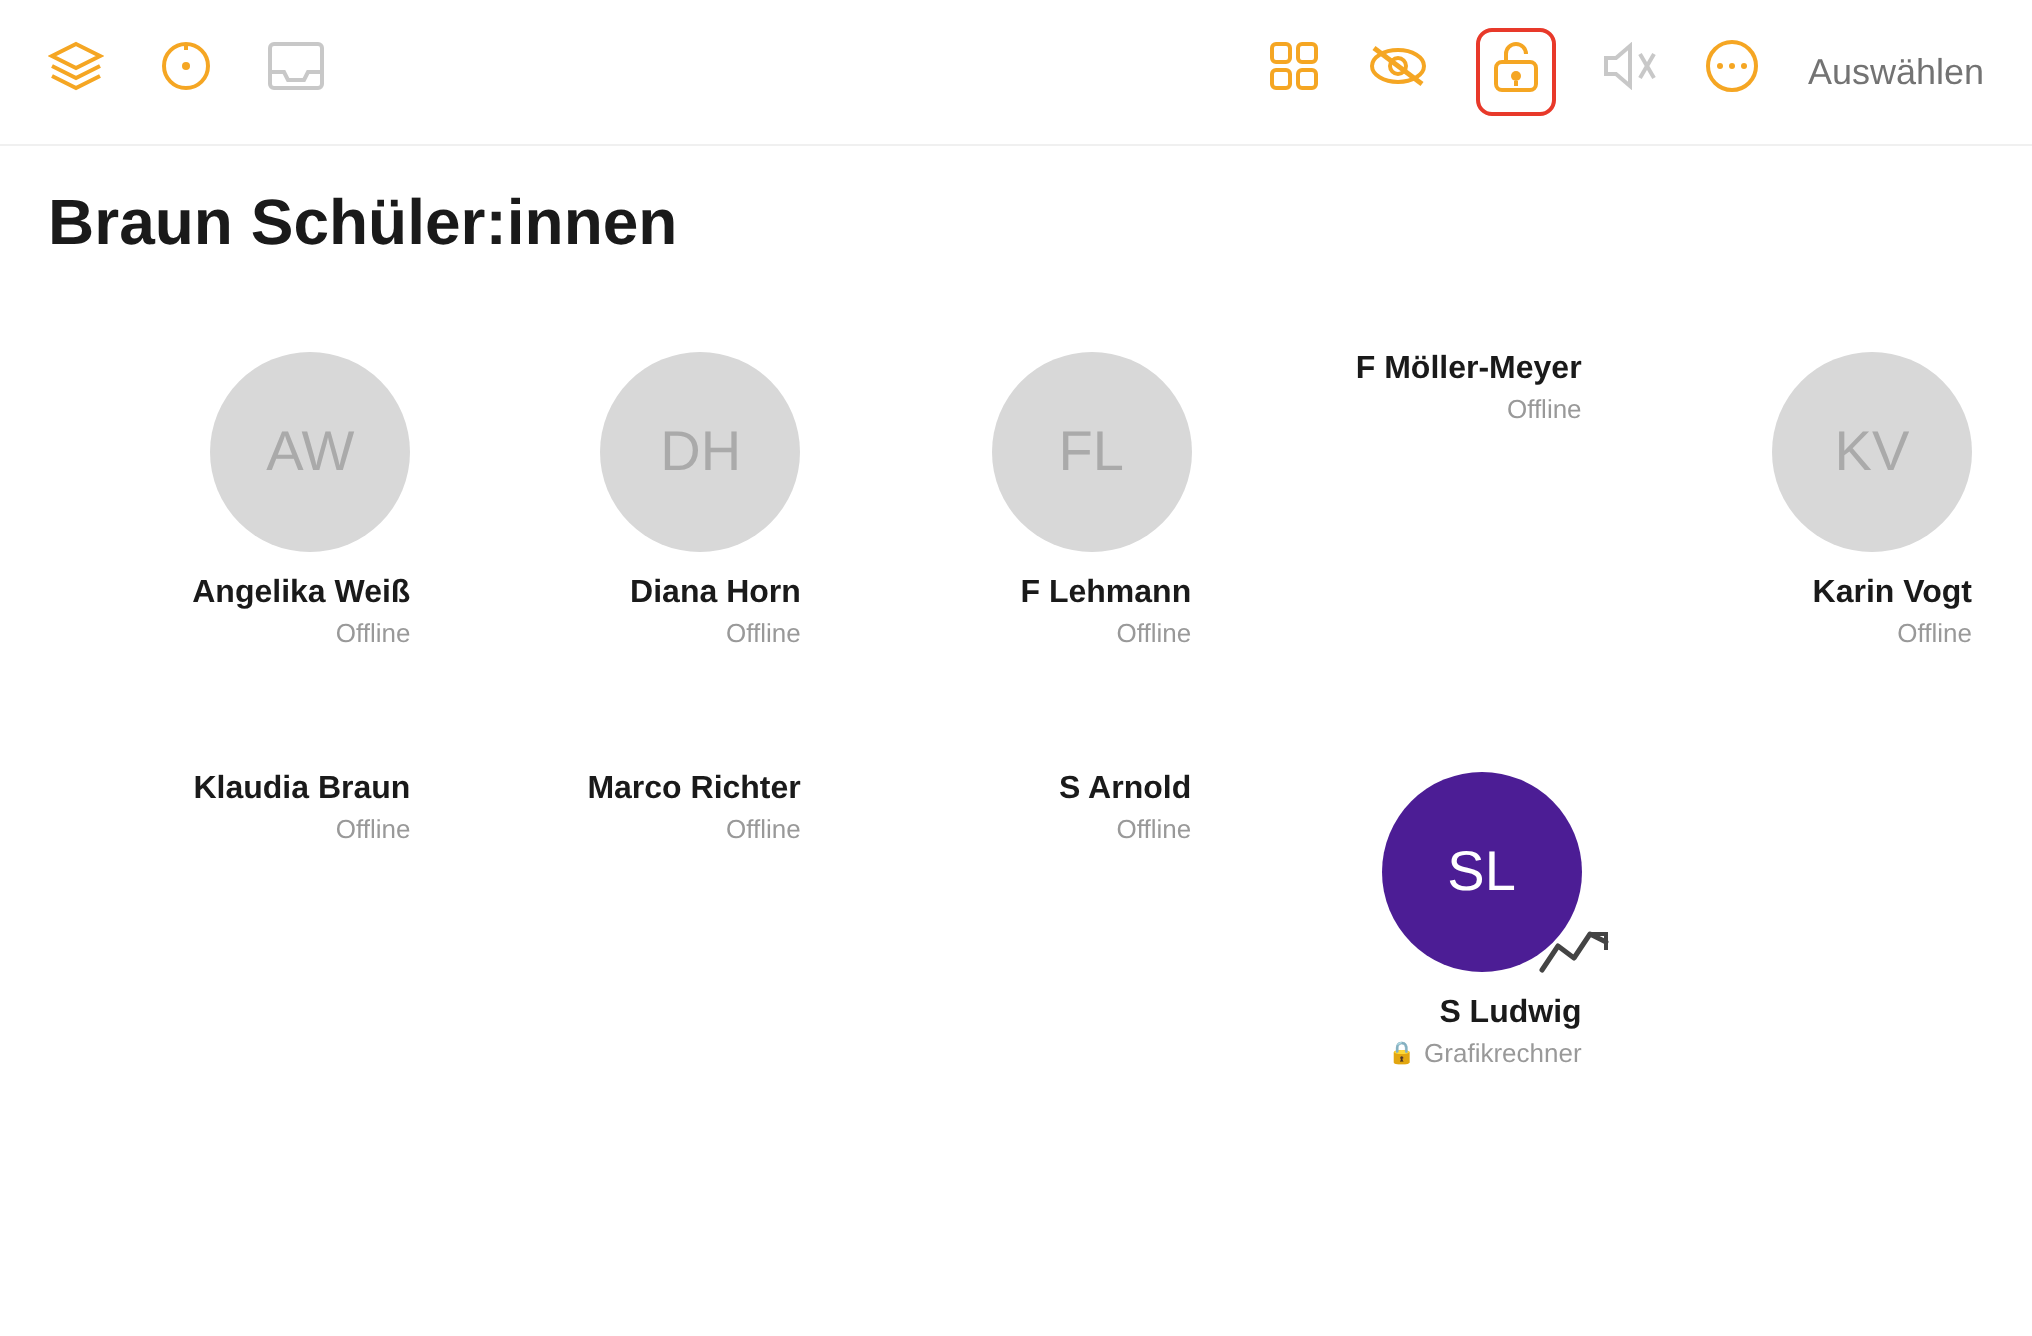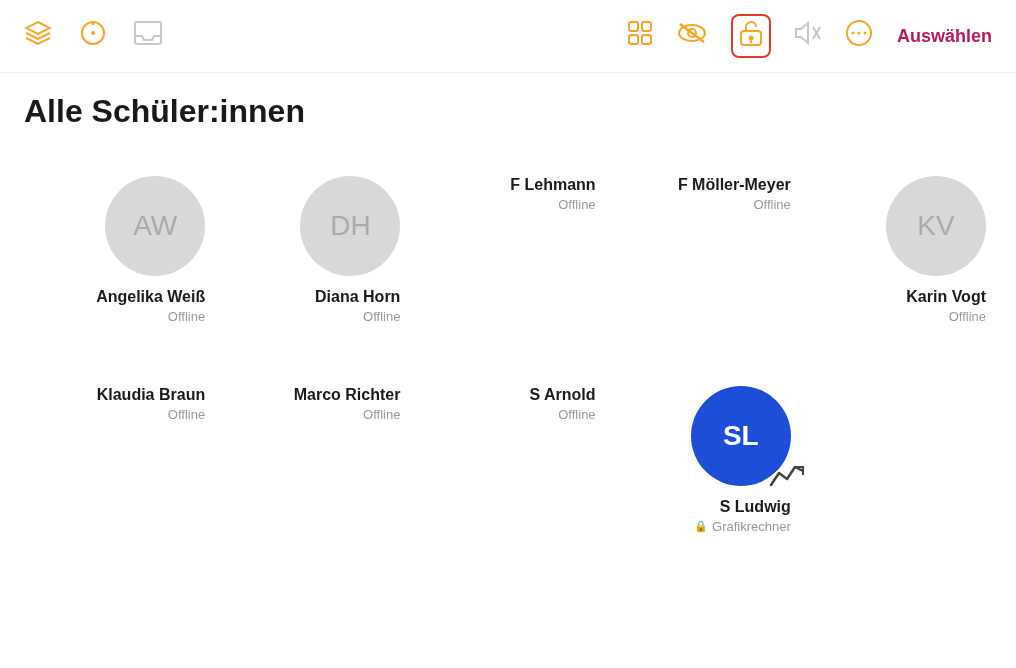--- a/index.html
+++ b/index.html
@@ -38,23 +38,23 @@
     .toolbar-icon.active-border {
       border: 2px solid #e8392a;
       border-radius: 8px;
       padding: 4px 6px;
       color: #f5a623;
     }
     .toolbar-icon.muted {
       color: #c8c8c8;
     }
     .auswahlen-btn {
-      color: #be185d;
+      color: #737373;
       font-size: 18px;
-      font-weight: 700;
+      font-weight: 400;
       cursor: pointer;
       background: none;
       border: none;
     }
 
     
     .page-title {
       padding: 20px 24px 10px 24px;
       font-size: 32px;
       font-weight: 800;
@@ -88,23 +88,22 @@
       align-items: center;
       justify-content: center;
       font-size: 28px;
       font-weight: 400;
       color: #aaaaaa;
       margin-bottom: 12px;
       position: relative;
     }
 
     .avatar.pink {
-      background: #1d4ed8;
+      background: #4c1d95;
       color: #ffffff;
-      font-weight: bold;
     }
 
     .student-name {
       font-size: 16px;
       font-weight: 700;
       color: #1a1a1a;
       text-align: center;
       margin-bottom: 3px;
     }
 
@@ -197,37 +196,38 @@
         <circle cx="14" cy="14" r="12" stroke="#f5a623" stroke-width="2"></circle>
         <circle cx="8" cy="14" r="1.5" fill="#f5a623"></circle>
         <circle cx="14" cy="14" r="1.5" fill="#f5a623"></circle>
         <circle cx="20" cy="14" r="1.5" fill="#f5a623"></circle>
       </svg>
     </span>
     <button class="auswahlen-btn">Auswählen</button>
   </div>
 </div>
 
-<h1 class="page-title">Alle Schüler:innen</h1>
+<h1 class="page-title">Braun Schüler:innen</h1>
 
 <div class="students-grid">
 
   <div class="student-item">
     <div class="avatar">AW</div>
     <div class="student-name">Angelika Weiß</div>
     <div class="student-status">Offline</div>
   </div>
 
   <div class="student-item">
     <div class="avatar">DH</div>
     <div class="student-name">Diana Horn</div>
     <div class="student-status">Offline</div>
   </div>
 
   <div class="student-item">
+    <div class="avatar">FL</div>
     <div class="student-name">F Lehmann</div>
     <div class="student-status">Offline</div>
   </div>
 
   <div class="student-item">
     <div class="student-name">F Möller-Meyer</div>
     <div class="student-status">Offline</div>
   </div>
 
   <div class="student-item">

